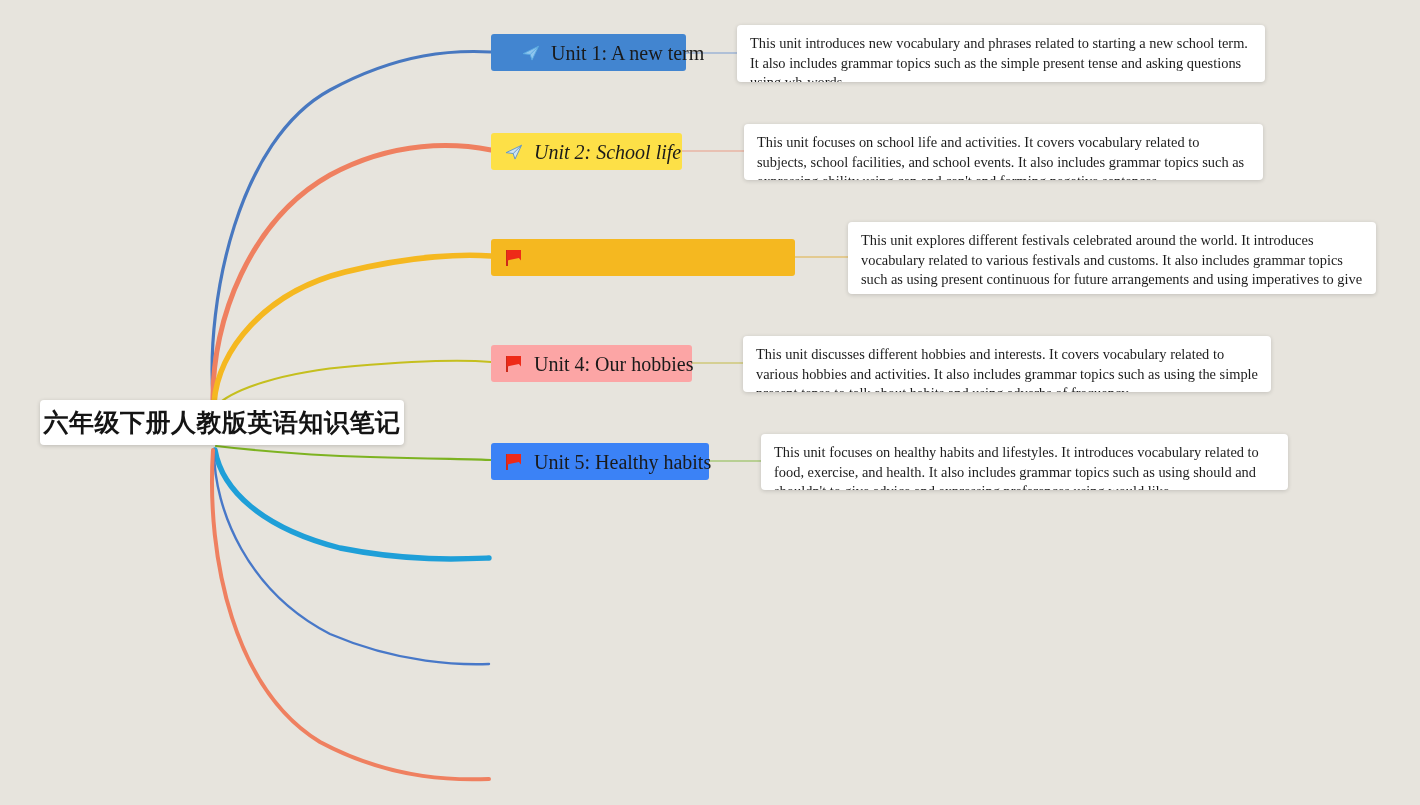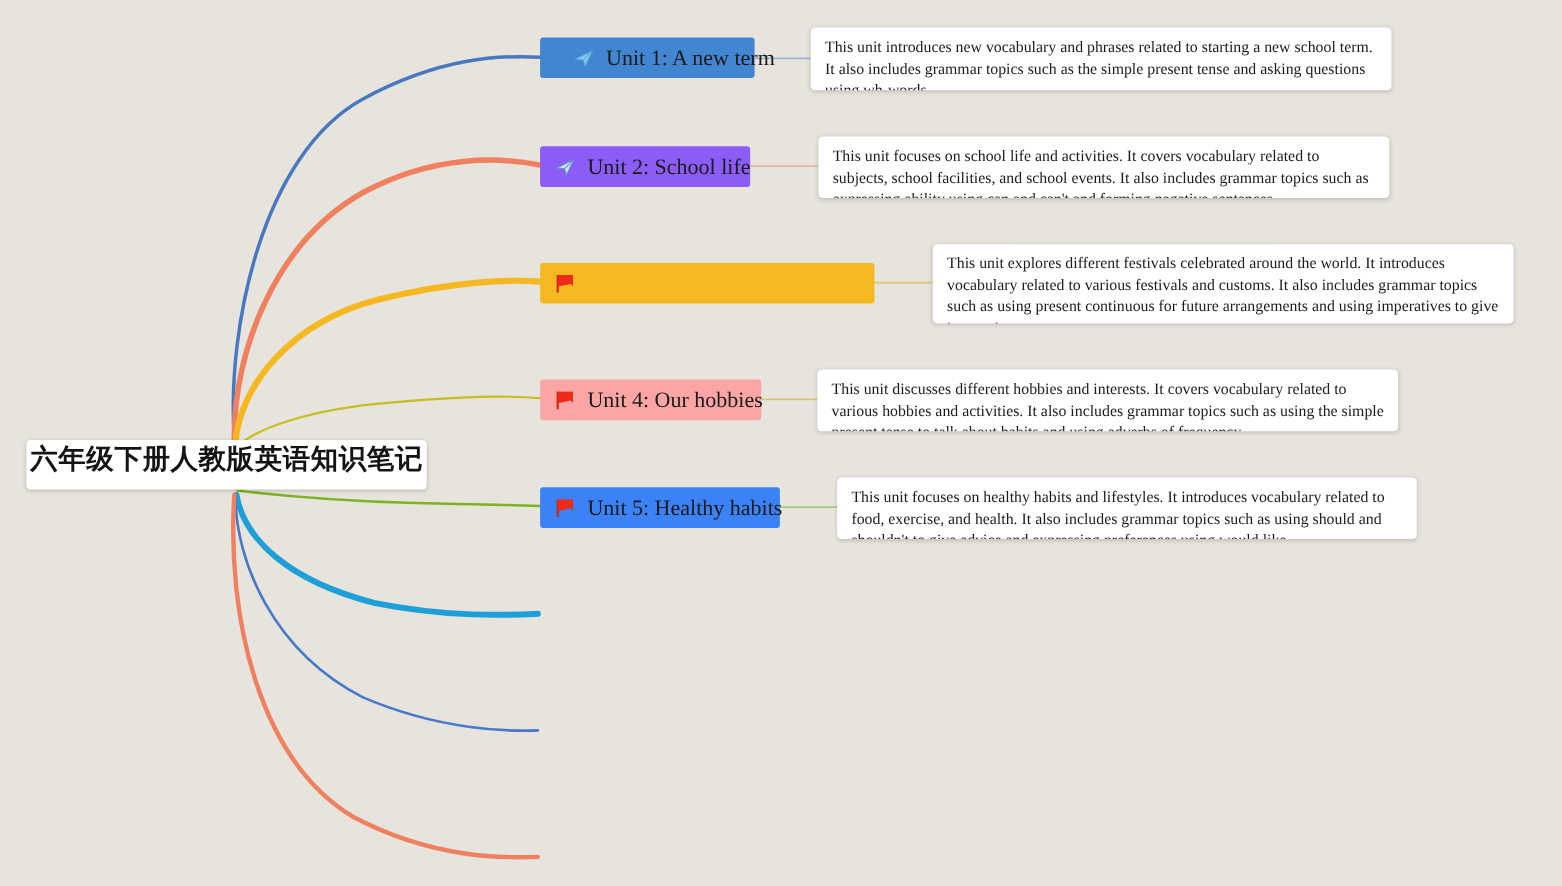--- a/index.html
+++ b/index.html
@@ -22,29 +22,29 @@
   #branch-layer {
     position: absolute;
     left: 0;
     top: 0;
     width: 1420px;
     height: 805px;
     pointer-events: none;
   }
   .root-node {
     position: absolute;
-    left: 24px;
+    left: 40px;
     top: 400px;
     width: 364px;
     height: 45px;
     background: #ffffff;
     border-radius: 4px;
     box-shadow: 0 1px 4px rgba(0,0,0,0.18);
     display: flex;
-    align-items: flex-start;
+    align-items: center;
     justify-content: center;
     z-index: 6;
   }
   .root-label {
     font-family: "DejaVu Sans", sans-serif;
     font-size: 25px;
     font-weight: bold;
     color: #141414;
     letter-spacing: 0.5px;
     white-space: nowrap;
@@ -156,21 +156,21 @@
         <path d="M2.5 12.8 L21 4 L13.2 20.5 L11 13.8 Z" fill="#8fc6ef" stroke="#5aaae0" stroke-width="1.1" stroke-linejoin="round"></path>
         <path d="M11 13.8 L21 4" fill="none" stroke="#5aaae0" stroke-width="1.1"></path>
       </svg>
     </span>
     <span class="topic-label">Unit 1: A new term</span>
   </div>
   <div class="detail-box" style="left:737px; top:25px; width:528px; height:57px;">
     <p class="detail-text">This unit introduces new vocabulary and phrases related to starting a new school term. It also includes grammar topics such as the simple present tense and asking questions using wh-words.</p>
   </div>
 
-  <div class="topic-node" style="left:491px; top:133px; width:191px; background:#8b5cf6;">
+  <div class="topic-node" style="left:491px; top:133px; width:191px; background:#fde047;font-style:italic;">
     <span class="topic-icon">
       <svg width="20" height="20" viewBox="0 0 24 24">
         <path d="M2.5 12.8 L21 4 L13.2 20.5 L11 13.8 Z" fill="#cfe4f2" stroke="#5f93c4" stroke-width="1.1" stroke-linejoin="round"></path>
         <path d="M11 13.8 L21 4" fill="none" stroke="#5f93c4" stroke-width="1.1"></path>
       </svg>
     </span>
     <span class="topic-label">Unit 2: School life</span>
   </div>
   <div class="detail-box" style="left:744px; top:124px; width:519px; height:56px;">
     <p class="detail-text">This unit focuses on school life and activities. It covers vocabulary related to subjects, school facilities, and school events. It also includes grammar topics such as expressing ability using can and can't and forming negative sentences.</p>

